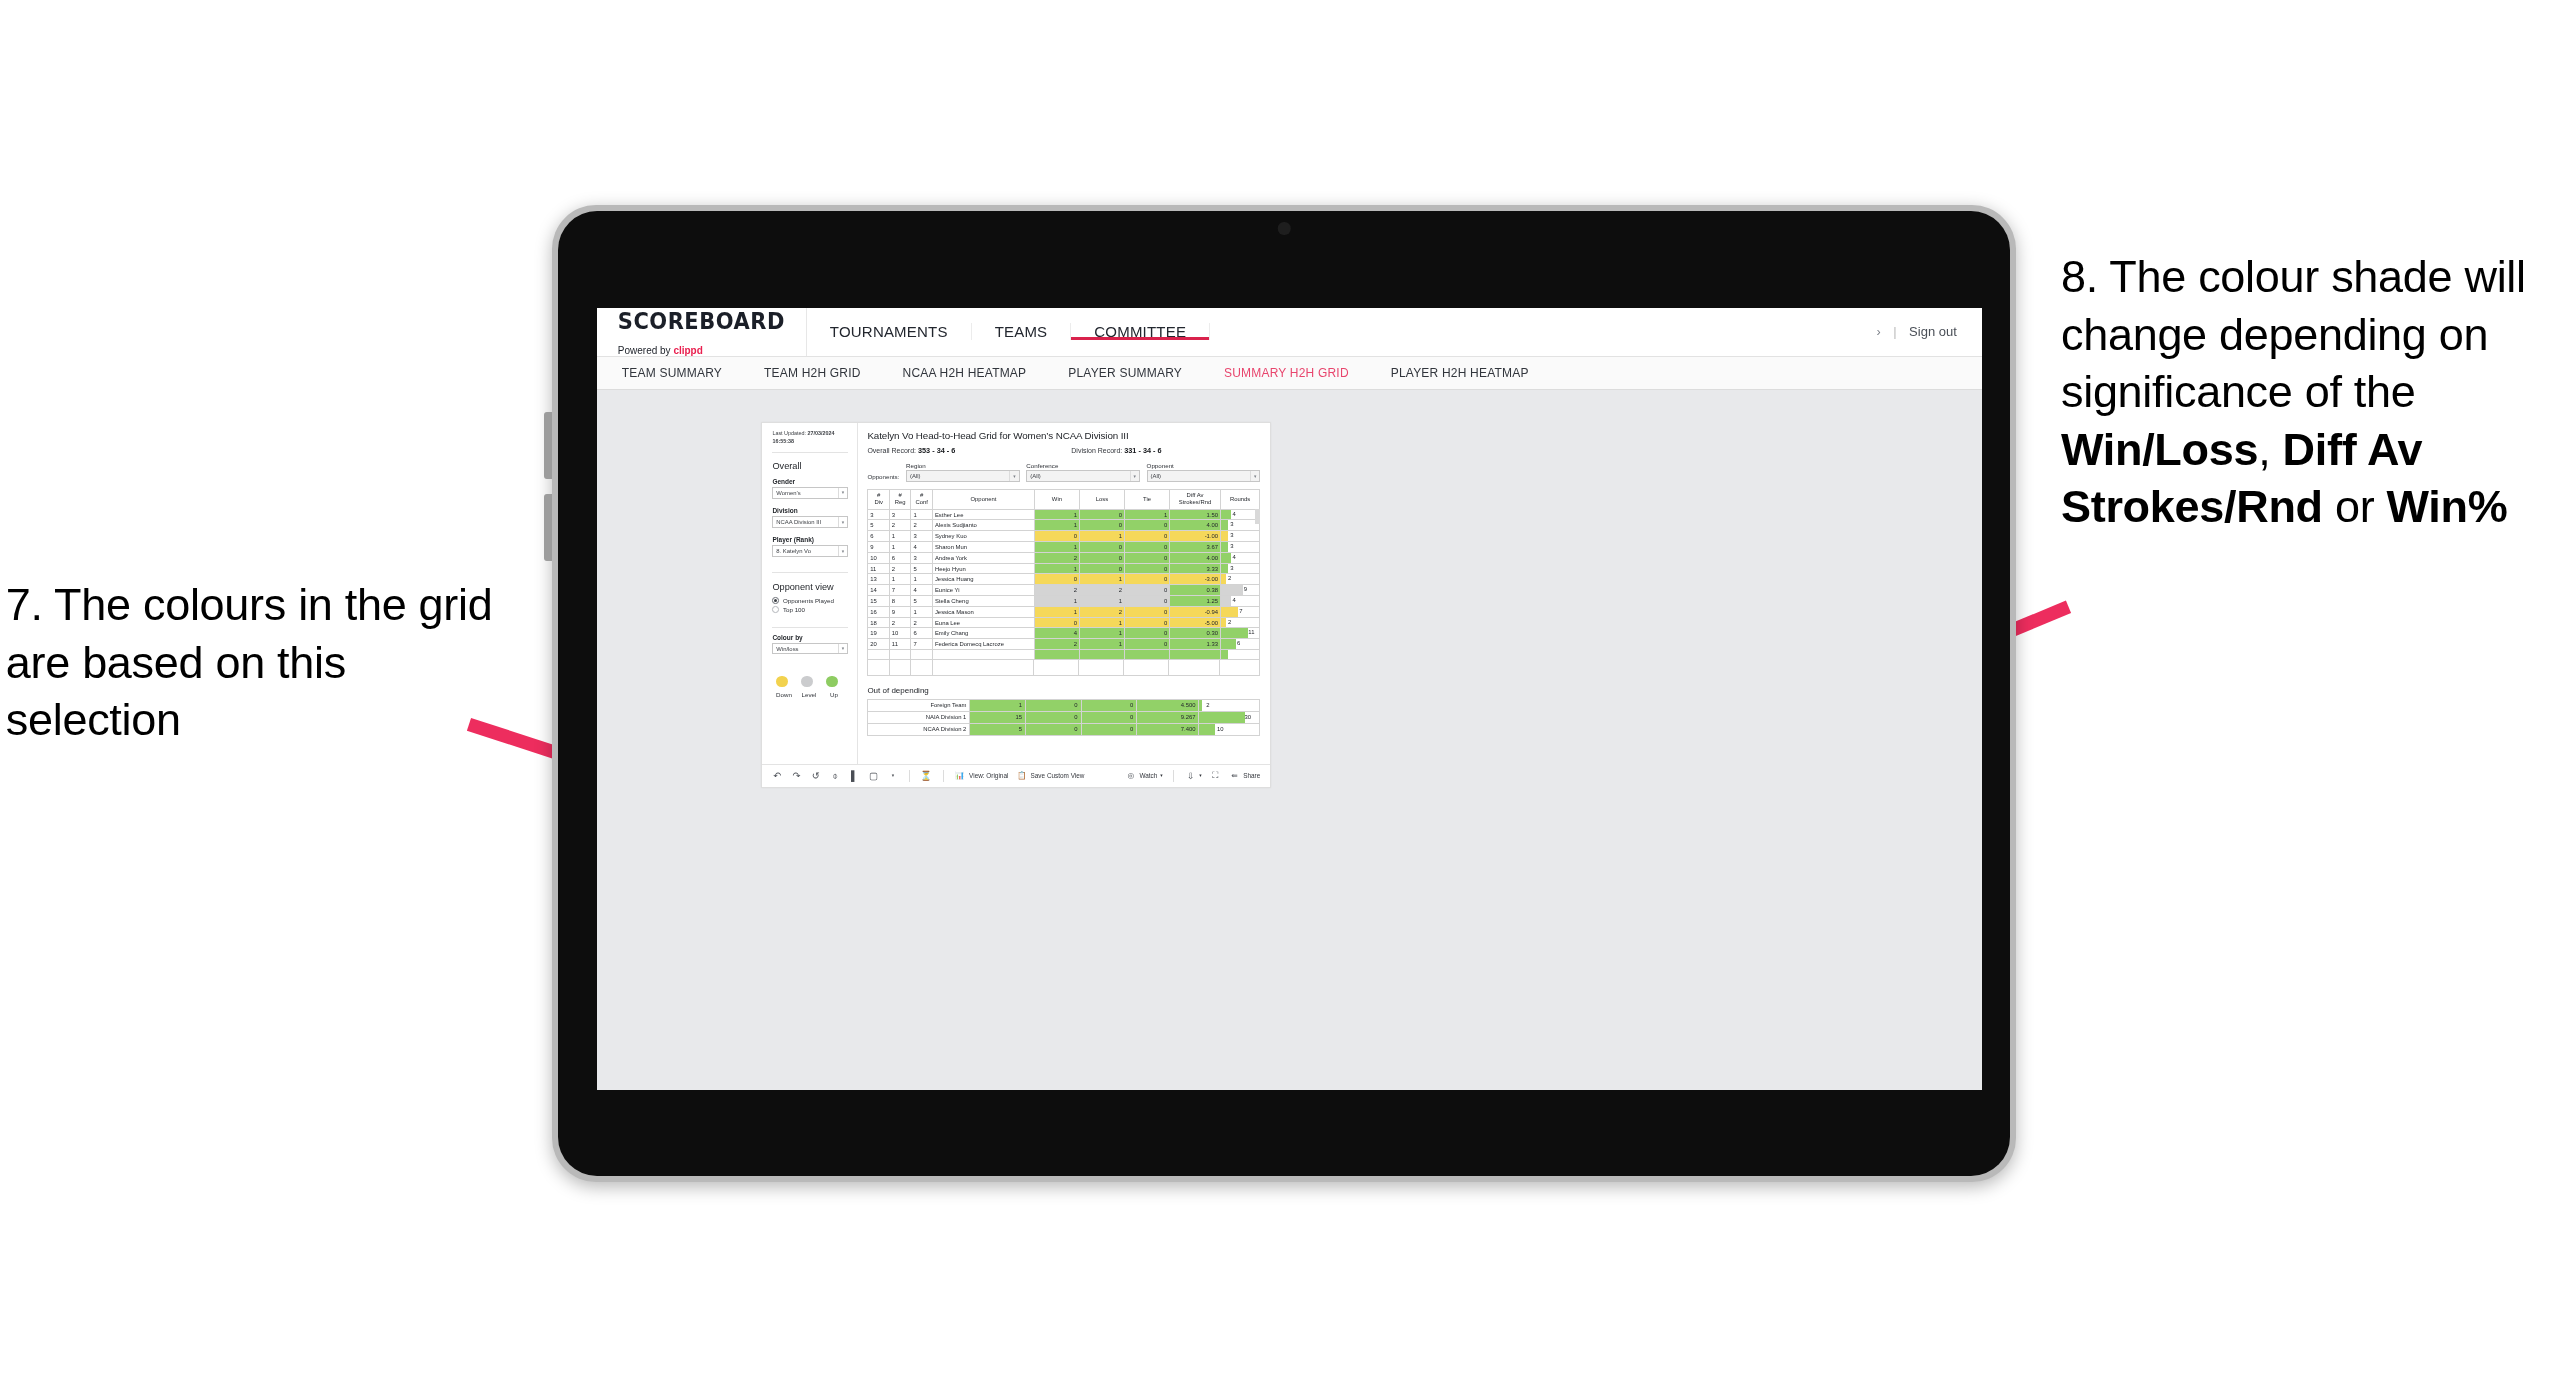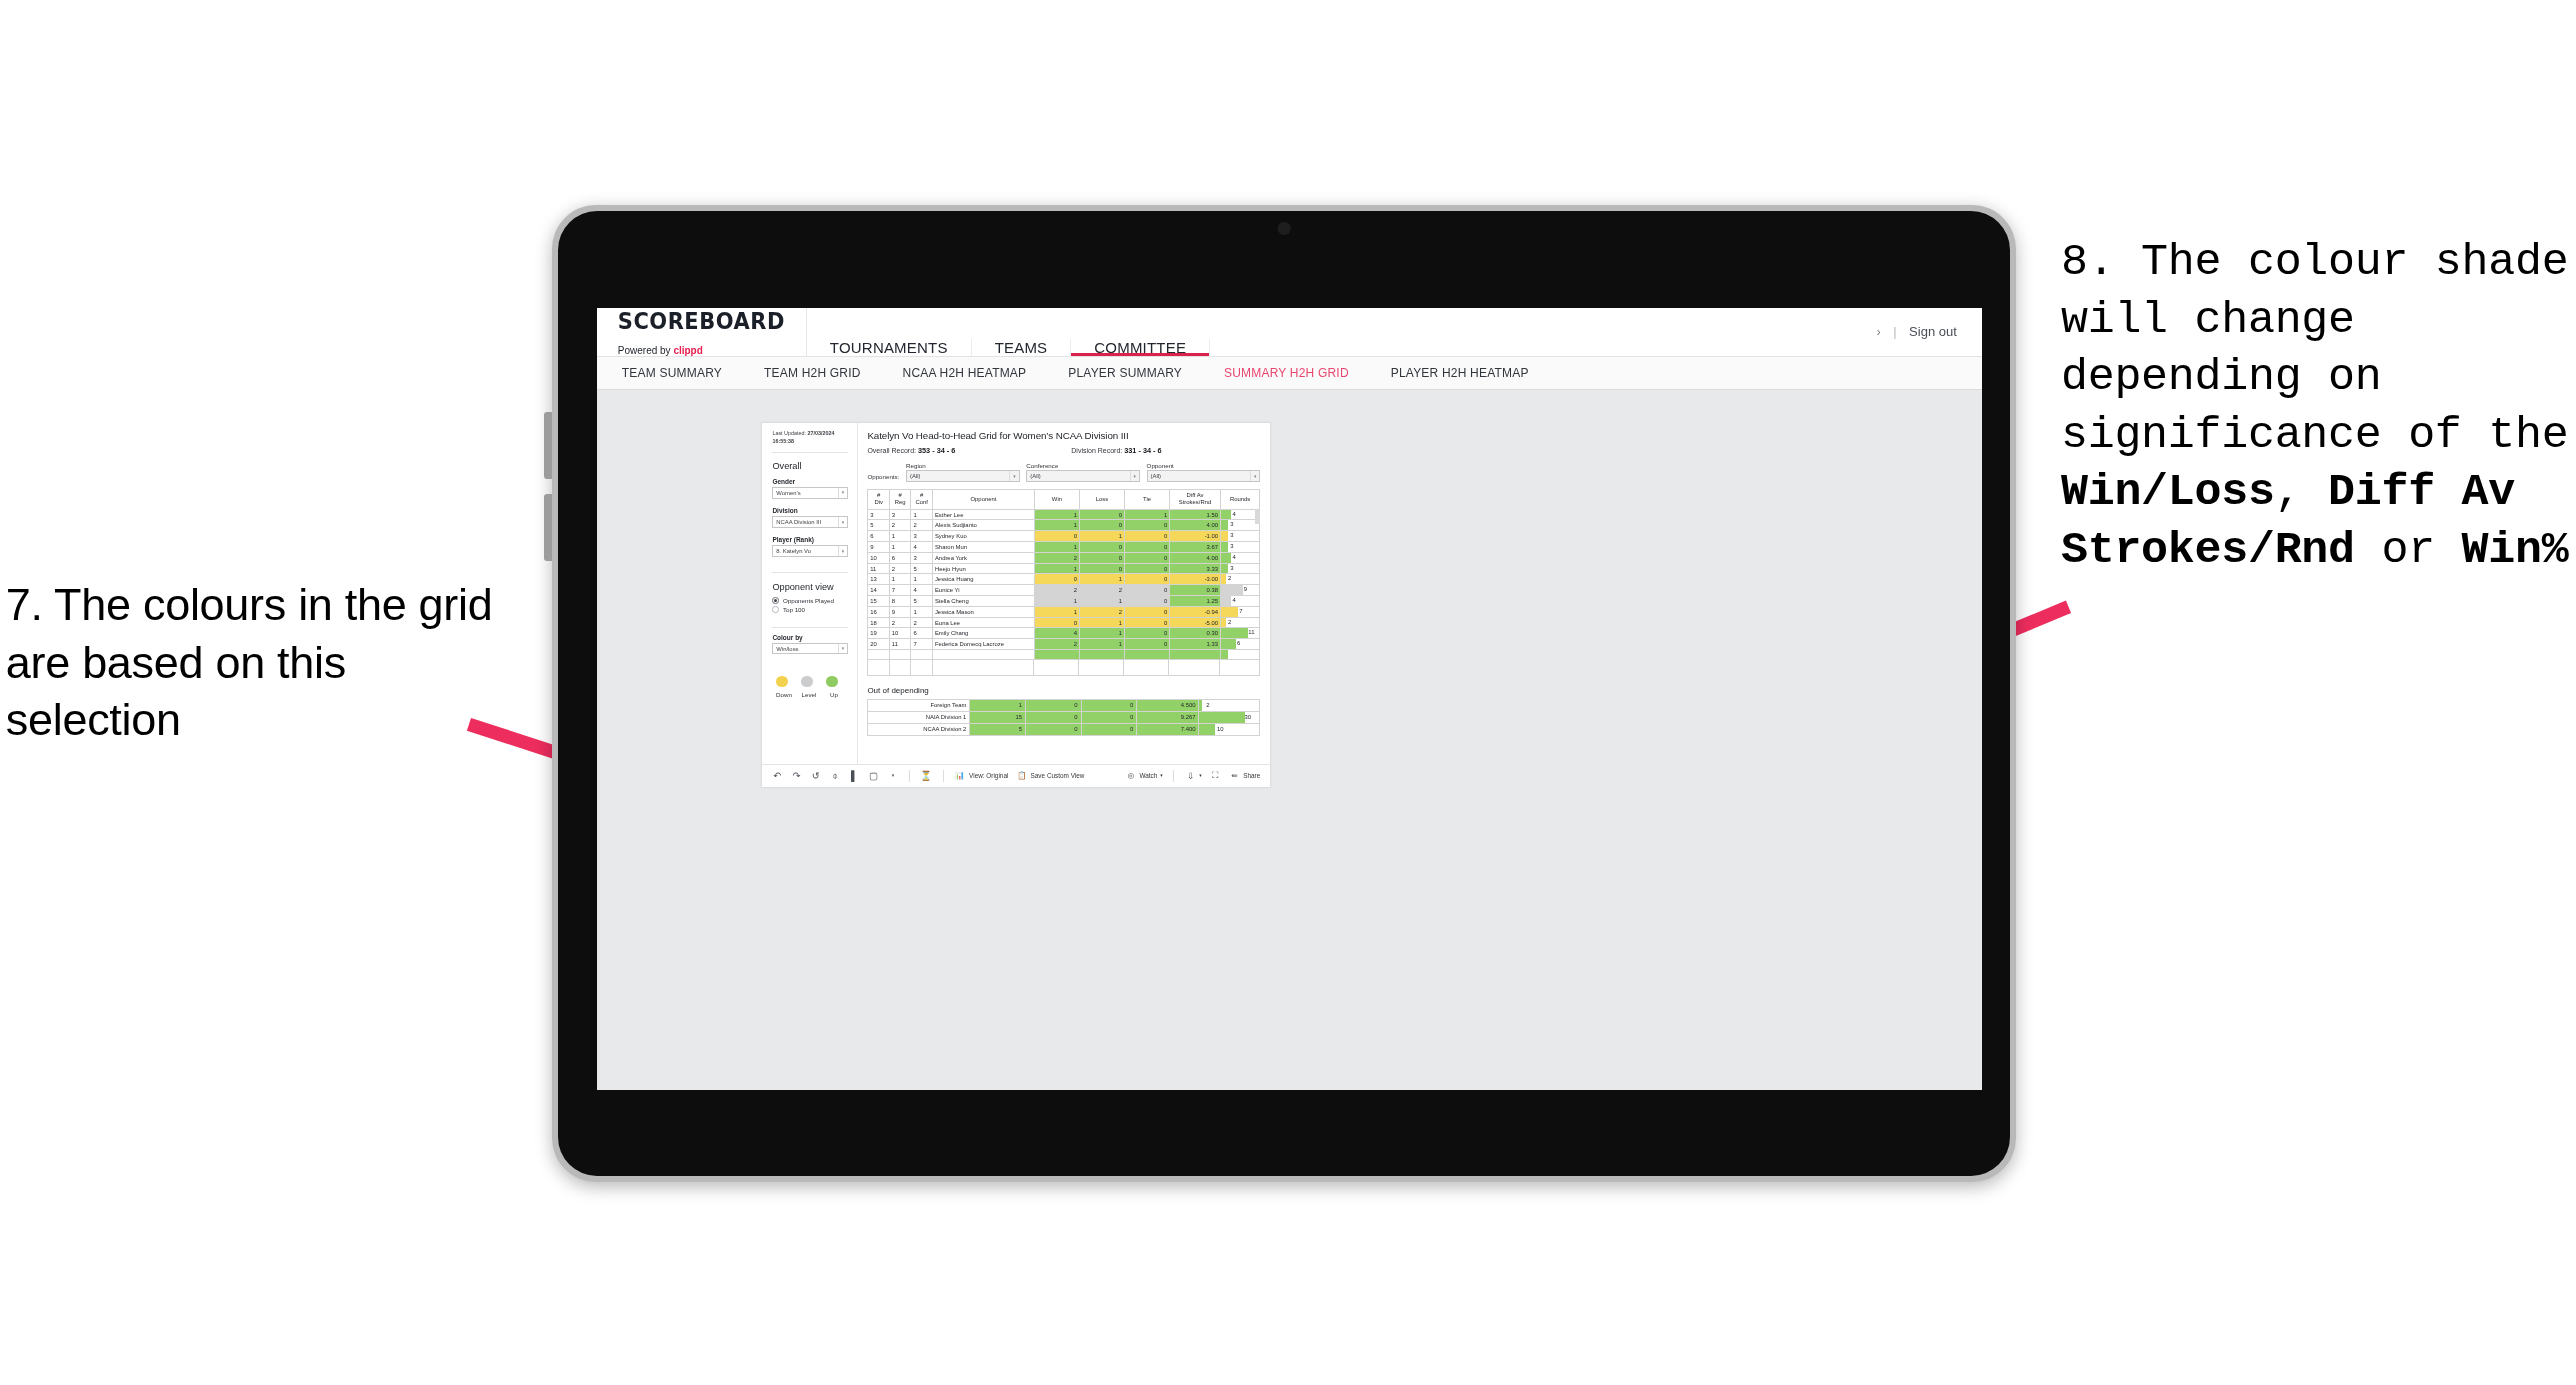--- a/index.html
+++ b/index.html
@@ -14,21 +14,21 @@
   
   .annot {
     position: absolute;
     color: #000;
     font-family: "Liberation Sans", sans-serif;
     font-size: 45px;
     line-height: 1.28;
     letter-spacing: -0.3px;
   }
   #annot-left  { left: 5.8px;  top: 576px; width: 520px; }
-  #annot-right { left: 2061px; top: 234px; width: 510px; font-family: Liberation Mono, monospace; }
+  #annot-right { left: 2061px; top: 248px; width: 510px; }
   .annot b { font-weight: bold; }
 
   .arrow-svg { position: absolute; overflow: visible; pointer-events: none; }
 
   
   #tablet {
     position: absolute;
     left: 552px; top: 205px;
     width: 1464px; height: 977px;
     background: #b9b9b9;
@@ -78,21 +78,21 @@
   }
   .logo-main {
     font-family: "DejaVu Sans", sans-serif;
     font-weight: bold; font-size: 21px; letter-spacing: 0.5px;
     color: #1b1f28; line-height: 1;
     transform: scaleY(1.12); transform-origin: left top;
   }
   .logo-sub { font-size: 10px; color: #22262e; margin-top: 14px; }
   .logo-sub .brand { color: #e9204f; font-weight: bold; }
 
-  .topnav { display: flex; align-items: flex-end; }
+  .topnav { display: flex; align-items: center; }
   .topnav-item {
     padding: 0 23px; display: flex; align-items: center;
     font-size: 15px; color: #22262e; letter-spacing: 0.2px;
     border-right: 1px solid #ececec;
     position: relative; cursor: pointer;
   }
   .topnav-item.active::after {
     content: ""; position: absolute; left: 0; right: 0; bottom: 0;
     height: 2.9px; background: #d9224c;
   }

